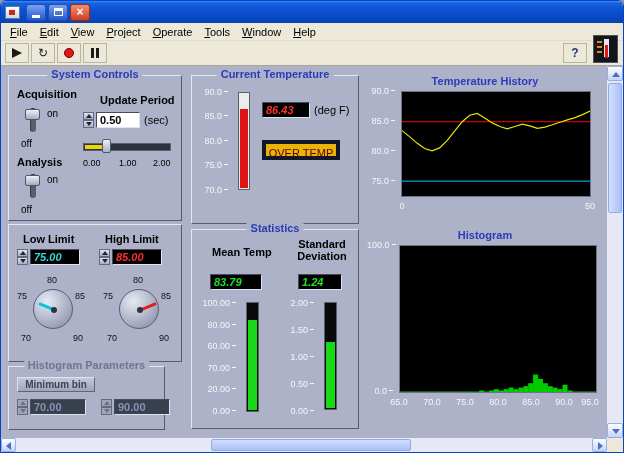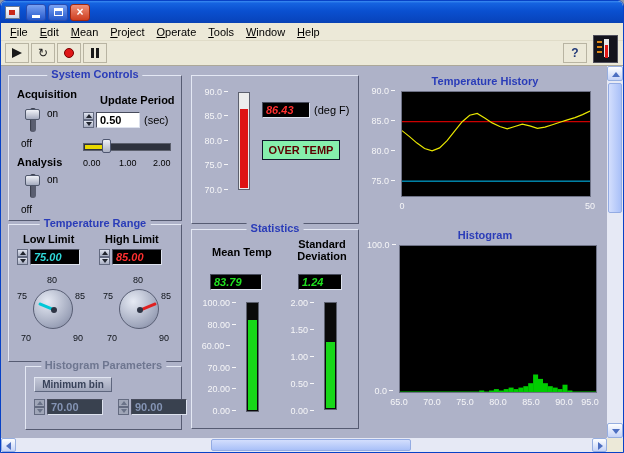--- a/index.html
+++ b/index.html
@@ -96,22 +96,22 @@
   .tick { position:absolute; font-size:9px; color:#F6F6F8; text-align:right; white-space:nowrap; }
   .tick::after { content:""; display:inline-block; width:4px; height:1px; background:#F6F6F8; margin-left:2px; vertical-align:3px; }
   .xtick { position:absolute; font-size:9px; color:#F6F6F8; text-align:center; white-space:nowrap; }
 
   .plot { position:absolute; background:#000; border:1px solid #6E7286; }
 
   .chip { position:absolute; height:15px; background:linear-gradient(#C4C8D8,#9FA5BA); border:1px solid;
     border-color:#E2E6F2 #5E667E #5E667E #E2E6F2; font-size:10px; font-weight:bold; color:#39435A;
     text-align:center; line-height:13px; }
 
-  .overtemp { position:absolute; background:#86efac; border:1px solid #0f172a; color:#5C0000;
-    font-weight:bold; font-size:11px; text-align:center; line-height:18px; }
+  .overtemp { position:absolute; background:#eab308; border:4px solid #0f172a; color:#5C0000;
+    font-weight:normal; font-size:11px; text-align:center; line-height:18px; }
 
   .slider-track { position:absolute; height:8px; background:#2E323E; border:1px solid #5C606E; }
   .slider-fill { position:absolute; left:1px; top:1px; bottom:1px; background:#E8D800; }
   .slider-thumb { position:absolute; top:-4px; width:9px; height:14px;
     background:linear-gradient(#EEF0F6,#ACB2C4); border:1px solid #4E5670; border-radius:2px; }
   .slbl { position:absolute; font-size:9px; color:#000; }
 
   
   .vscroll { position:absolute; left:606px; top:65px; width:16px; height:372px; background:#E6E9F5; }
   .hscroll { position:absolute; left:0; top:437px; width:606px; height:14px; background:#E6E9F5; }
@@ -143,21 +143,21 @@
         <div class="glyph-max"></div>
       </div>
     <div class="wbtn close">
         <span>×</span>
       </div>
   </div>
 
   <div class="menubar">
     <span class="menu-item">File</span>
     <span class="menu-item">Edit</span>
-    <span class="menu-item">Mean</span>
+    <span class="menu-item">View</span>
     <span class="menu-item">Project</span>
     <span class="menu-item">Operate</span>
     <span class="menu-item">Tools</span>
     <span class="menu-item">Window</span>
     <span class="menu-item">Help</span>
   </div>
 
   <div class="toolbar">
     <div class="tbtn">
         <div class="run-tri"></div>
@@ -217,21 +217,20 @@
       <span class="lbl b" style="left:8px; top:80px;">Analysis</span>
       <div class="vswitch on" id="analysis-switch" style="left:16px; top:96px;">
         <div class="track"></div>
           <div class="lever"></div>
       </div>
       <span class="lbl small" style="left:38px; top:98px;">on</span>
       <span class="lbl small" style="left:12px; top:128px;">off</span>
     </div>
 
     <div class="sec" style="left:7px; top:158px; width:174px; height:138px;">
-      <span class="sec-title">Temperature Range</span>
       <span class="lbl b" style="left:14px; top:8px;">Low Limit</span>
       <span class="lbl b" style="left:96px; top:8px;">High Limit</span>
       <div class="spin" style="left:8px; top:24px;">
         <div class="up"></div>
         <div class="dn"></div>
       </div>
       <div class="dig black c-cyan" style="left:21px; top:24px; width:50px;">75.00</div>
       <div class="spin" style="left:90px; top:24px;">
         <div class="up"></div>
         <div class="dn"></div>
@@ -256,36 +255,37 @@
         <span class="kscale" style="left:64px; top:16px;">85</span>
         <span class="kscale" style="left:10px; top:58px;">70</span>
         <span class="kscale" style="left:62px; top:58px;">90</span>
         <div class="knob" style="left:22px; top:14px;">
           <div class="needle red" id="knob-high-needle" style="transform: rotate(67.5deg);"></div>
           <div class="dot"></div>
         </div>
       </div>
     </div>
 
-    <div class="sec" style="left:7px; top:300px; width:157px; height:64px;margin-left:17px;">
+    <div class="sec" style="left:7px; top:300px; width:157px; height:64px;">
       <span class="sec-title dis">Histogram Parameters</span>
       <div class="chip" style="left:8px; top:10px; width:78px;">Minimum bin</div>
       <div class="spin dis" style="left:8px; top:32px;">
         <div class="up"></div>
           <div class="dn"></div>
       </div>
       <div class="dig disdark" style="left:21px; top:32px; width:56px;">70.00</div>
       <div class="spin dis" style="left:92px; top:32px;">
         <div class="up"></div>
           <div class="dn"></div>
       </div>
       <div class="dig disdark" style="left:105px; top:32px; width:56px;">90.00</div>
     </div>
 
     <div class="sec" style="left:190px; top:9px; width:168px; height:149px;">
+      <span class="sec-title">Current Temperature</span>
       <span class="tick" style="left:8px; top:11px; width:28px;">90.0</span>
       <span class="tick" style="left:8px; top:35px; width:28px;">85.0</span>
       <span class="tick" style="left:8px; top:60px; width:28px;">80.0</span>
       <span class="tick" style="left:8px; top:84px; width:28px;">75.0</span>
       <span class="tick" style="left:8px; top:109px; width:28px;">70.0</span>
       <div class="tube" style="left:46px; top:16px; height:98px;">
         <div class="fill" id="thermo-fill" style="height: 82.15%;"></div>
       </div>
       <div class="dig black c-red" style="left:70px; top:26px; width:48px;">86.43</div>
       <span class="lbl" style="left:122px; top:28px;">(deg F)</span>
@@ -294,21 +294,21 @@
 
     <div class="sec" style="left:190px; top:163px; width:168px; height:200px;">
       <span class="sec-title">Statistics</span>
       <span class="lbl b" style="left:20px; top:16px;">Mean Temp</span>
       <div class="lbl b" style="left:98px; top:8px; width:64px; white-space:normal; text-align:center; line-height:12px;">Standard Deviation</div>
       <div class="dig black c-green" style="left:18px; top:44px; width:52px;">83.79</div>
       <div class="dig black c-green" style="left:106px; top:44px; width:44px;">1.24</div>
 
       <span class="tick" style="left:4px; top:68px; width:40px;">100.00</span>
       <span class="tick" style="left:4px; top:90px; width:40px;">80.00</span>
-      <span class="tick" style="left:4px; top:111px; width:40px;text-align:center;">60.00</span>
+      <span class="tick" style="left:4px; top:111px; width:40px;">60.00</span>
       <span class="tick" style="left:4px; top:133px; width:40px;">70.00</span>
       <span class="tick" style="left:4px; top:154px; width:40px;">20.00</span>
       <span class="tick" style="left:4px; top:176px; width:40px;">0.00</span>
       <div class="vbar" style="left:54px; top:72px; height:110px;">
         <div class="fill" id="mean-fill" style="height: 83.79%;"></div>
       </div>
 
       <span class="tick" style="left:92px; top:68px; width:30px;">2.00</span>
       <span class="tick" style="left:92px; top:95px; width:30px;">1.50</span>
       <span class="tick" style="left:92px; top:122px; width:30px;">1.00</span>

